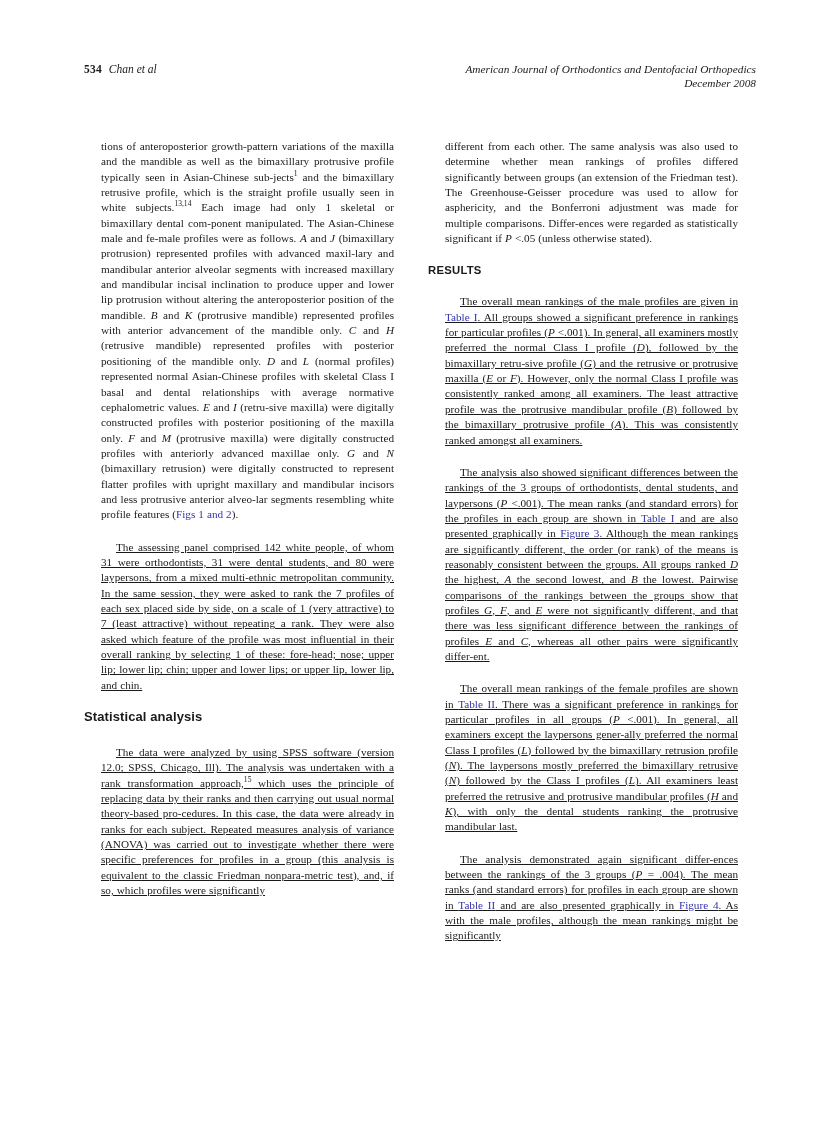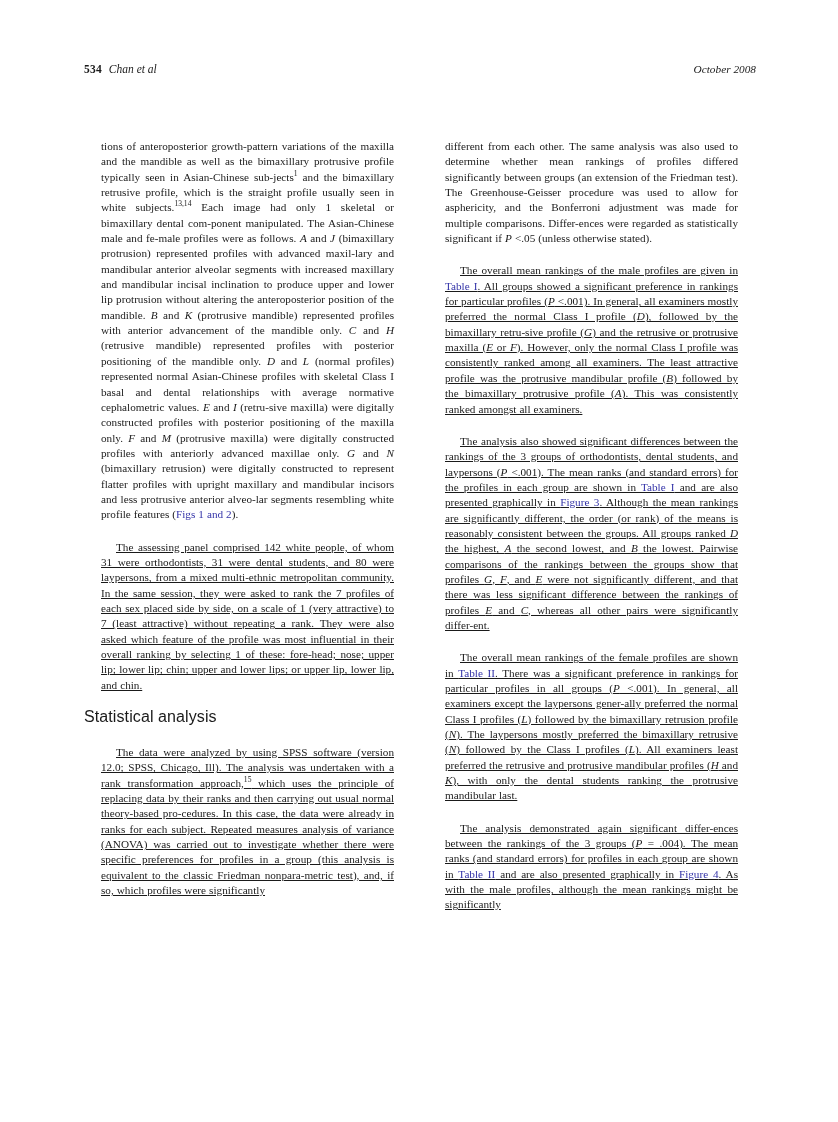--- a/index.html
+++ b/index.html
@@ -81,22 +81,22 @@
     text-indent: 15px;
     text-decoration: underline;
   }
   p.body + p.body {
     margin-top: 0;
   }
 
   h3.subhead {
     margin: 15px 0 21px 0;
     font-family: "Liberation Sans", sans-serif;
-    font-size: 16px;
-    font-weight: normal;
+    font-size: 13px;
+    font-weight: bold;
     line-height: 14px;
     letter-spacing: 0.1px;
   }
   h2.secthead {
     margin: 14px 0 2px 0;
     font-family: "Liberation Sans", sans-serif;
     font-size: 11.3px;
     font-weight: bold;
     line-height: 14px;
     letter-spacing: 0.25px;
@@ -117,21 +117,22 @@
 </head>
 <body>
 
 <div class="page">
 
   <div class="runhead">
     <div class="runhead-left">
       <span class="pageno">534</span><span class="authors">Chan et al</span>
     </div>
     <div class="runhead-right">
-      <div>October 2008</div>
+      <div>American Journal of Orthodontics and Dentofacial Orthopedics</div>
+      <div>December 2008</div>
     </div>
   </div>
 
   <div class="columns">
 
     <div class="col">
 
       <p class="body"><span>tions of anteroposterior growth-pattern variations of the maxilla and the mandible as well as the bimaxillary protrusive profile typically seen in Asian-Chinese sub-jects</span><sup class="ref"><span>1</span></sup><span> and the bimaxillary retrusive profile, which is the straight profile usually seen in white subjects.</span><sup class="ref"><span>13,14</span></sup><span> Each image had only 1 skeletal or bimaxillary dental com-ponent manipulated. The Asian-Chinese male and fe-male profiles were as follows. </span><span class="it">A</span><span> and </span><span class="it">J</span><span> (bimaxillary protrusion) represented profiles with advanced maxil-lary and mandibular anterior alveolar segments with increased maxillary and mandibular incisal inclination to produce upper and lower lip protrusion without altering the anteroposterior position of the mandible. </span><span class="it">B</span><span> and </span><span class="it">K</span><span> (protrusive mandible) represented profiles with anterior advancement of the mandible only. </span><span class="it">C</span><span> and </span><span class="it">H</span><span> (retrusive mandible) represented profiles with posterior positioning of the mandible only. </span><span class="it">D</span><span> and </span><span class="it">L</span><span> (normal profiles) represented normal Asian-Chinese profiles with skeletal Class I basal and dental relationships with average normative cephalometric values. </span><span class="it">E</span><span> and </span><span class="it">I</span><span> (retru-sive maxilla) were digitally constructed profiles with posterior positioning of the maxilla only. </span><span class="it">F</span><span> and </span><span class="it">M</span><span> (protrusive maxilla) were digitally constructed profiles with anteriorly advanced maxillae only. </span><span class="it">G</span><span> and </span><span class="it">N</span><span> (bimaxillary retrusion) were digitally constructed to represent flatter profiles with upright maxillary and mandibular incisors and less protrusive anterior alveo-lar segments resembling white profile features (</span><a class="xref" href="#">Figs 1 and 2</a><span>).</span></p>
 
       <p class="body indent">The assessing panel comprised 142 white people, of whom 31 were orthodontists, 31 were dental students, and 80 were laypersons, from a mixed multi-ethnic metropolitan community. In the same session, they were asked to rank the 7 profiles of each sex placed side by side, on a scale of 1 (very attractive) to 7 (least attractive) without repeating a rank. They were also asked which feature of the profile was most influential in their overall ranking by selecting 1 of these: fore-head; nose; upper lip; lower lip; chin; upper and lower lips; or upper lip, lower lip, and chin.</p>
@@ -139,20 +140,21 @@
       <h3 class="subhead">Statistical analysis</h3>
 
       <p class="body indent"><span>The data were analyzed by using SPSS software (version 12.0; SPSS, Chicago, Ill). The analysis was undertaken with a rank transformation approach,</span><sup class="ref"><span>15</span></sup><span> which uses the principle of replacing data by their ranks and then carrying out usual normal theory-based pro-cedures. In this case, the data were already in ranks for each subject. Repeated measures analysis of variance (ANOVA) was carried out to investigate whether there were specific preferences for profiles in a group (this analysis is equivalent to the classic Friedman nonpara-metric test), and, if so, which profiles were significantly</span></p>
 
     </div>
 
     <div class="col">
 
       <p class="body"><span>different from each other. The same analysis was also used to determine whether mean rankings of profiles differed significantly between groups (an extension of the Friedman test). The Greenhouse-Geisser procedure was used to allow for asphericity, and the Bonferroni adjustment was made for multiple comparisons. Differ-ences were regarded as statistically significant if </span><span class="it">P</span><span> &lt;.05 (unless otherwise stated).</span></p>
 
+      <h2 class="secthead">RESULTS</h2>
 
       <p class="body indent"><span>The overall mean rankings of the male profiles are given in </span><a class="xref" href="#">Table I</a><span>. All groups showed a significant preference in rankings for particular profiles (</span><span class="it">P</span><span> &lt;.001). In general, all examiners mostly preferred the normal Class I profile (</span><span class="it">D</span><span>), followed by the bimaxillary retru-sive profile (</span><span class="it">G</span><span>) and the retrusive or protrusive maxilla (</span><span class="it">E</span><span> or </span><span class="it">F</span><span>). However, only the normal Class I profile was consistently ranked among all examiners. The least attractive profile was the protrusive mandibular profile (</span><span class="it">B</span><span>) followed by the bimaxillary protrusive profile (</span><span class="it">A</span><span>). This was consistently ranked amongst all examiners.</span></p>
 
       <p class="body indent"><span>The analysis also showed significant differences between the rankings of the 3 groups of orthodontists, dental students, and laypersons (</span><span class="it">P</span><span> &lt;.001). The mean ranks (and standard errors) for the profiles in each group are shown in </span><a class="xref" href="#">Table I</a><span> and are also presented graphically in </span><a class="xref" href="#">Figure 3</a><span>. Although the mean rankings are significantly different, the order (or rank) of the means is reasonably consistent between the groups. All groups ranked </span><span class="it">D</span><span> the highest, </span><span class="it">A</span><span> the second lowest, and </span><span class="it">B</span><span> the lowest. Pairwise comparisons of the rankings between the groups show that profiles </span><span class="it">G</span><span>, </span><span class="it">F</span><span>, and </span><span class="it">E</span><span> were not significantly different, and that there was less significant difference between the rankings of profiles </span><span class="it">E</span><span> and </span><span class="it">C</span><span>, whereas all other pairs were significantly differ-ent.</span></p>
 
       <p class="body indent"><span>The overall mean rankings of the female profiles are shown in </span><a class="xref" href="#">Table II</a><span>. There was a significant preference in rankings for particular profiles in all groups (</span><span class="it">P</span><span> &lt;.001). In general, all examiners except the laypersons gener-ally preferred the normal Class I profiles (</span><span class="it">L</span><span>) followed by the bimaxillary retrusion profile (</span><span class="it">N</span><span>). The laypersons mostly preferred the bimaxillary retrusive (</span><span class="it">N</span><span>) followed by the Class I profiles (</span><span class="it">L</span><span>). All examiners least preferred the retrusive and protrusive mandibular profiles (</span><span class="it">H</span><span> and </span><span class="it">K</span><span>), with only the dental students ranking the protrusive mandibular last.</span></p>
 
       <p class="body indent"><span>The analysis demonstrated again significant differ-ences between the rankings of the 3 groups (</span><span class="it">P</span><span> = .004). The mean ranks (and standard errors) for profiles in each group are shown in </span><a class="xref" href="#">Table II</a><span> and are also presented graphically in </span><a class="xref" href="#">Figure 4</a><span>. As with the male profiles, although the mean rankings might be significantly</span></p>
 
     </div>

